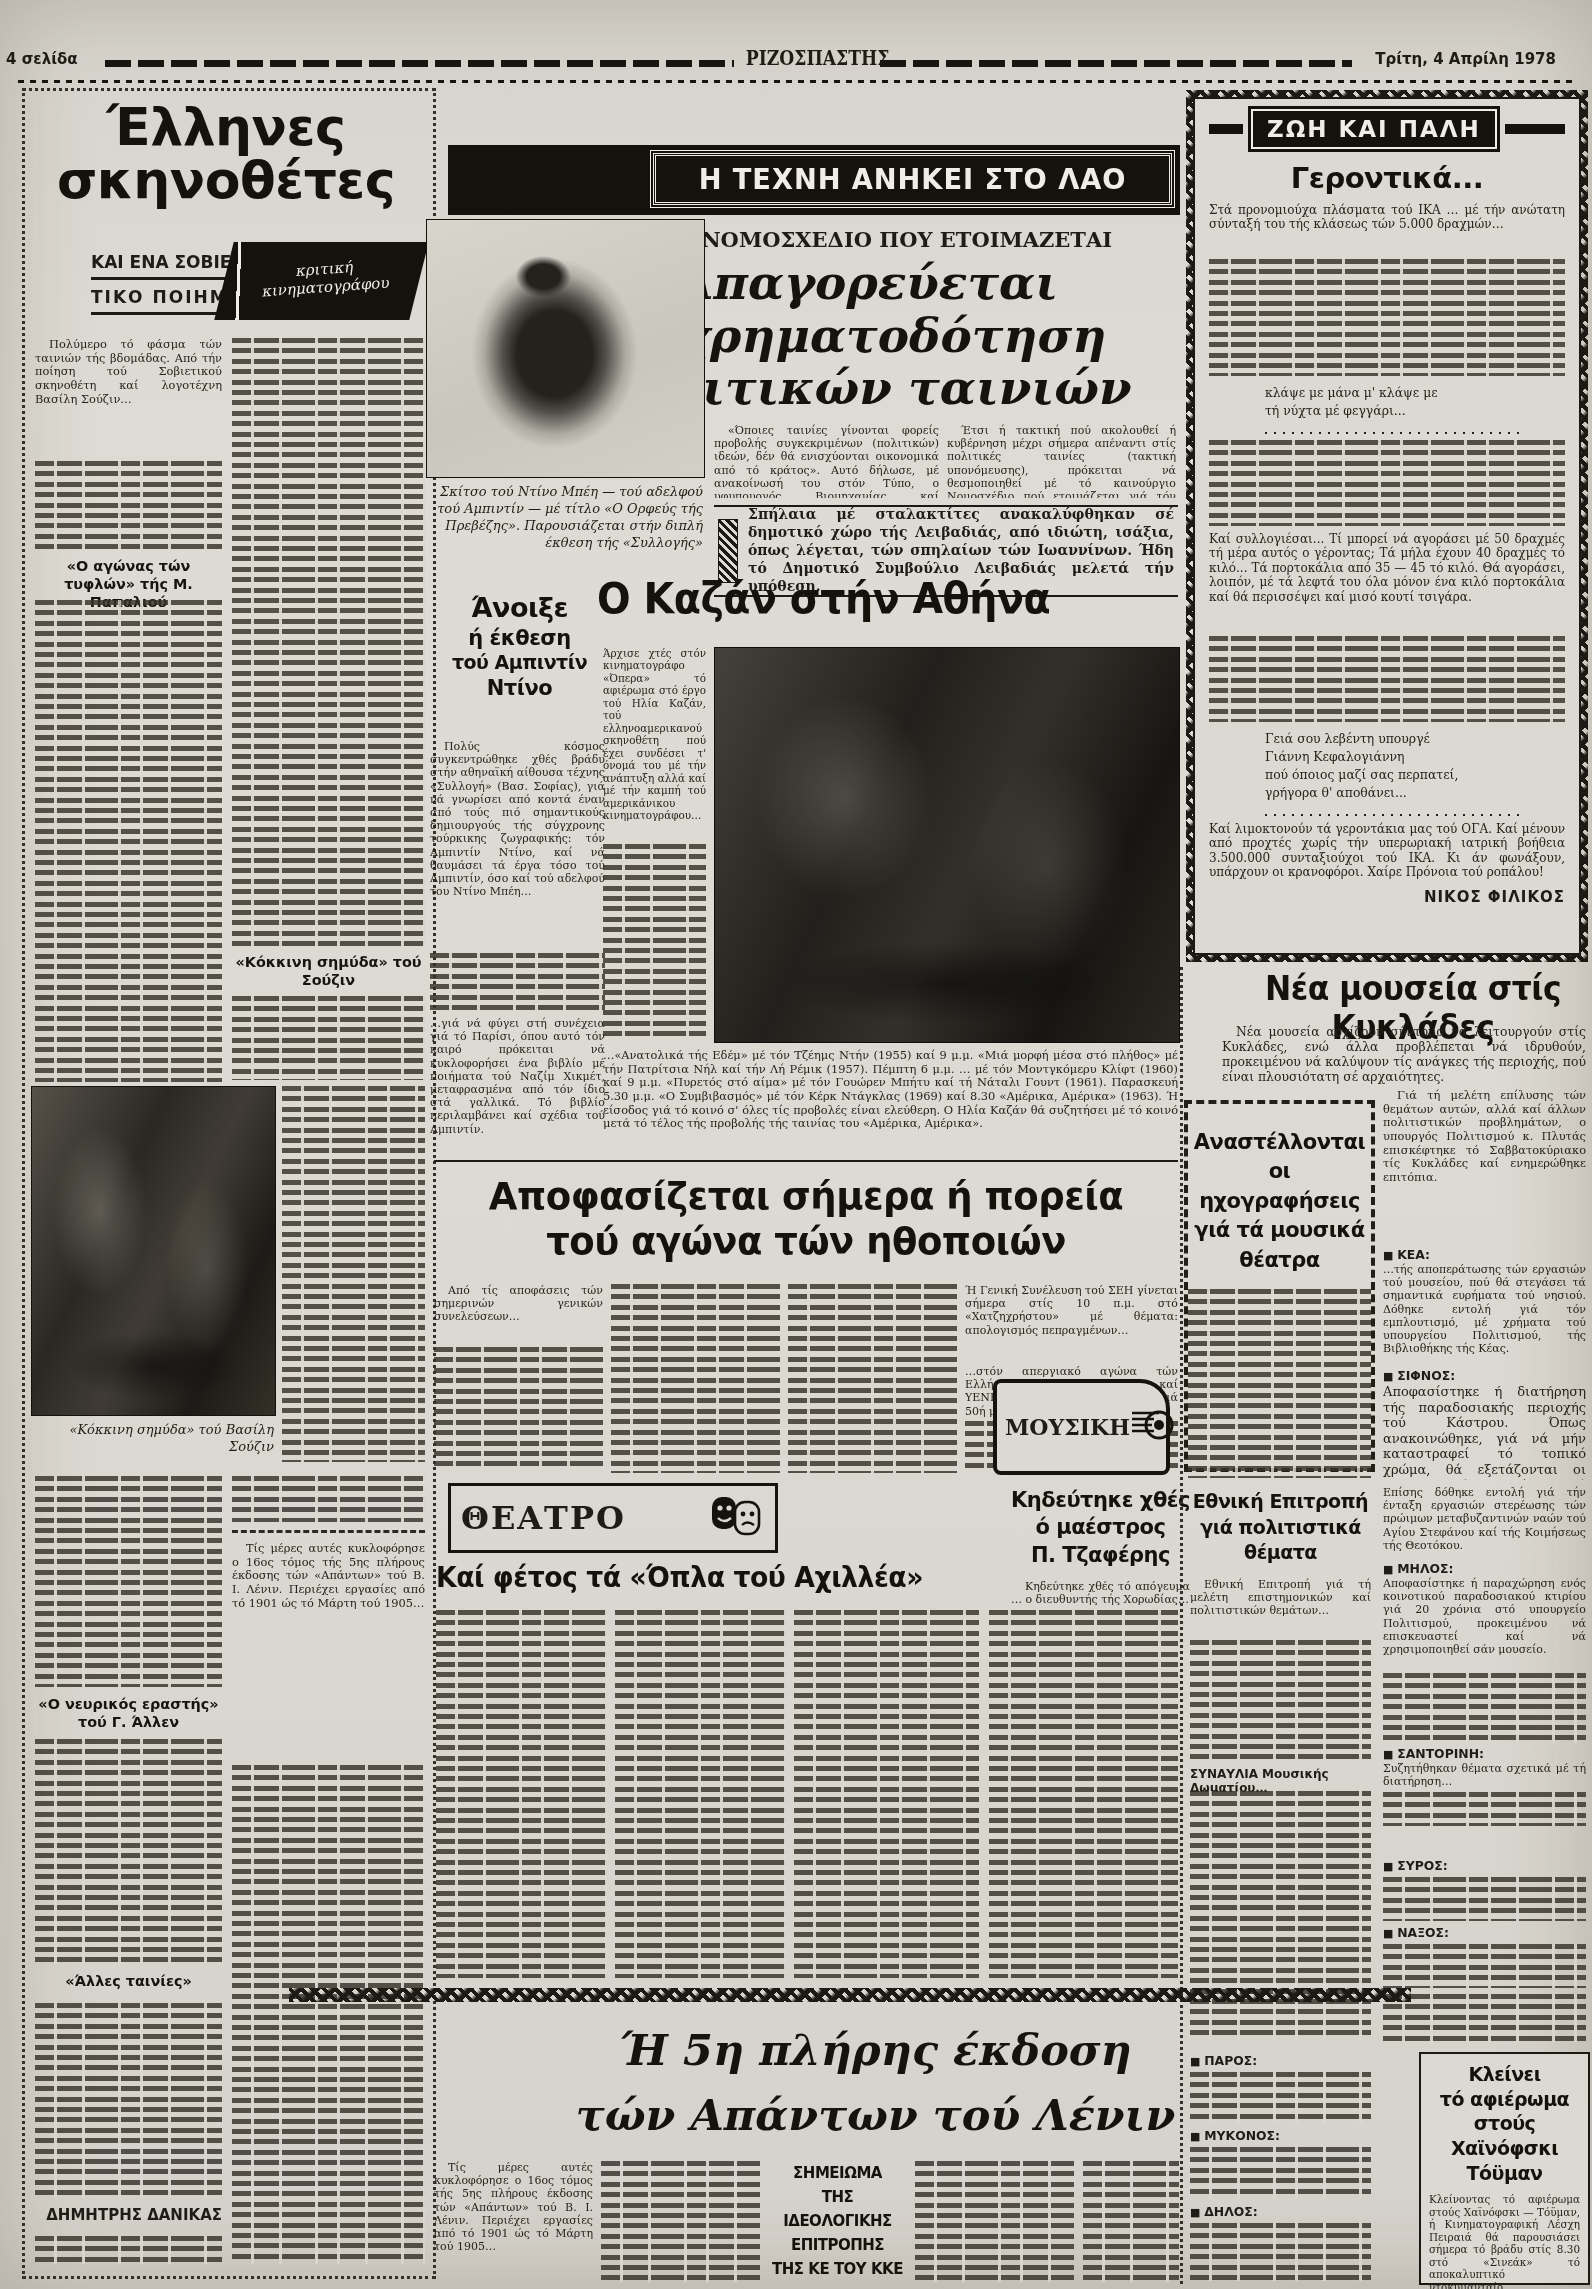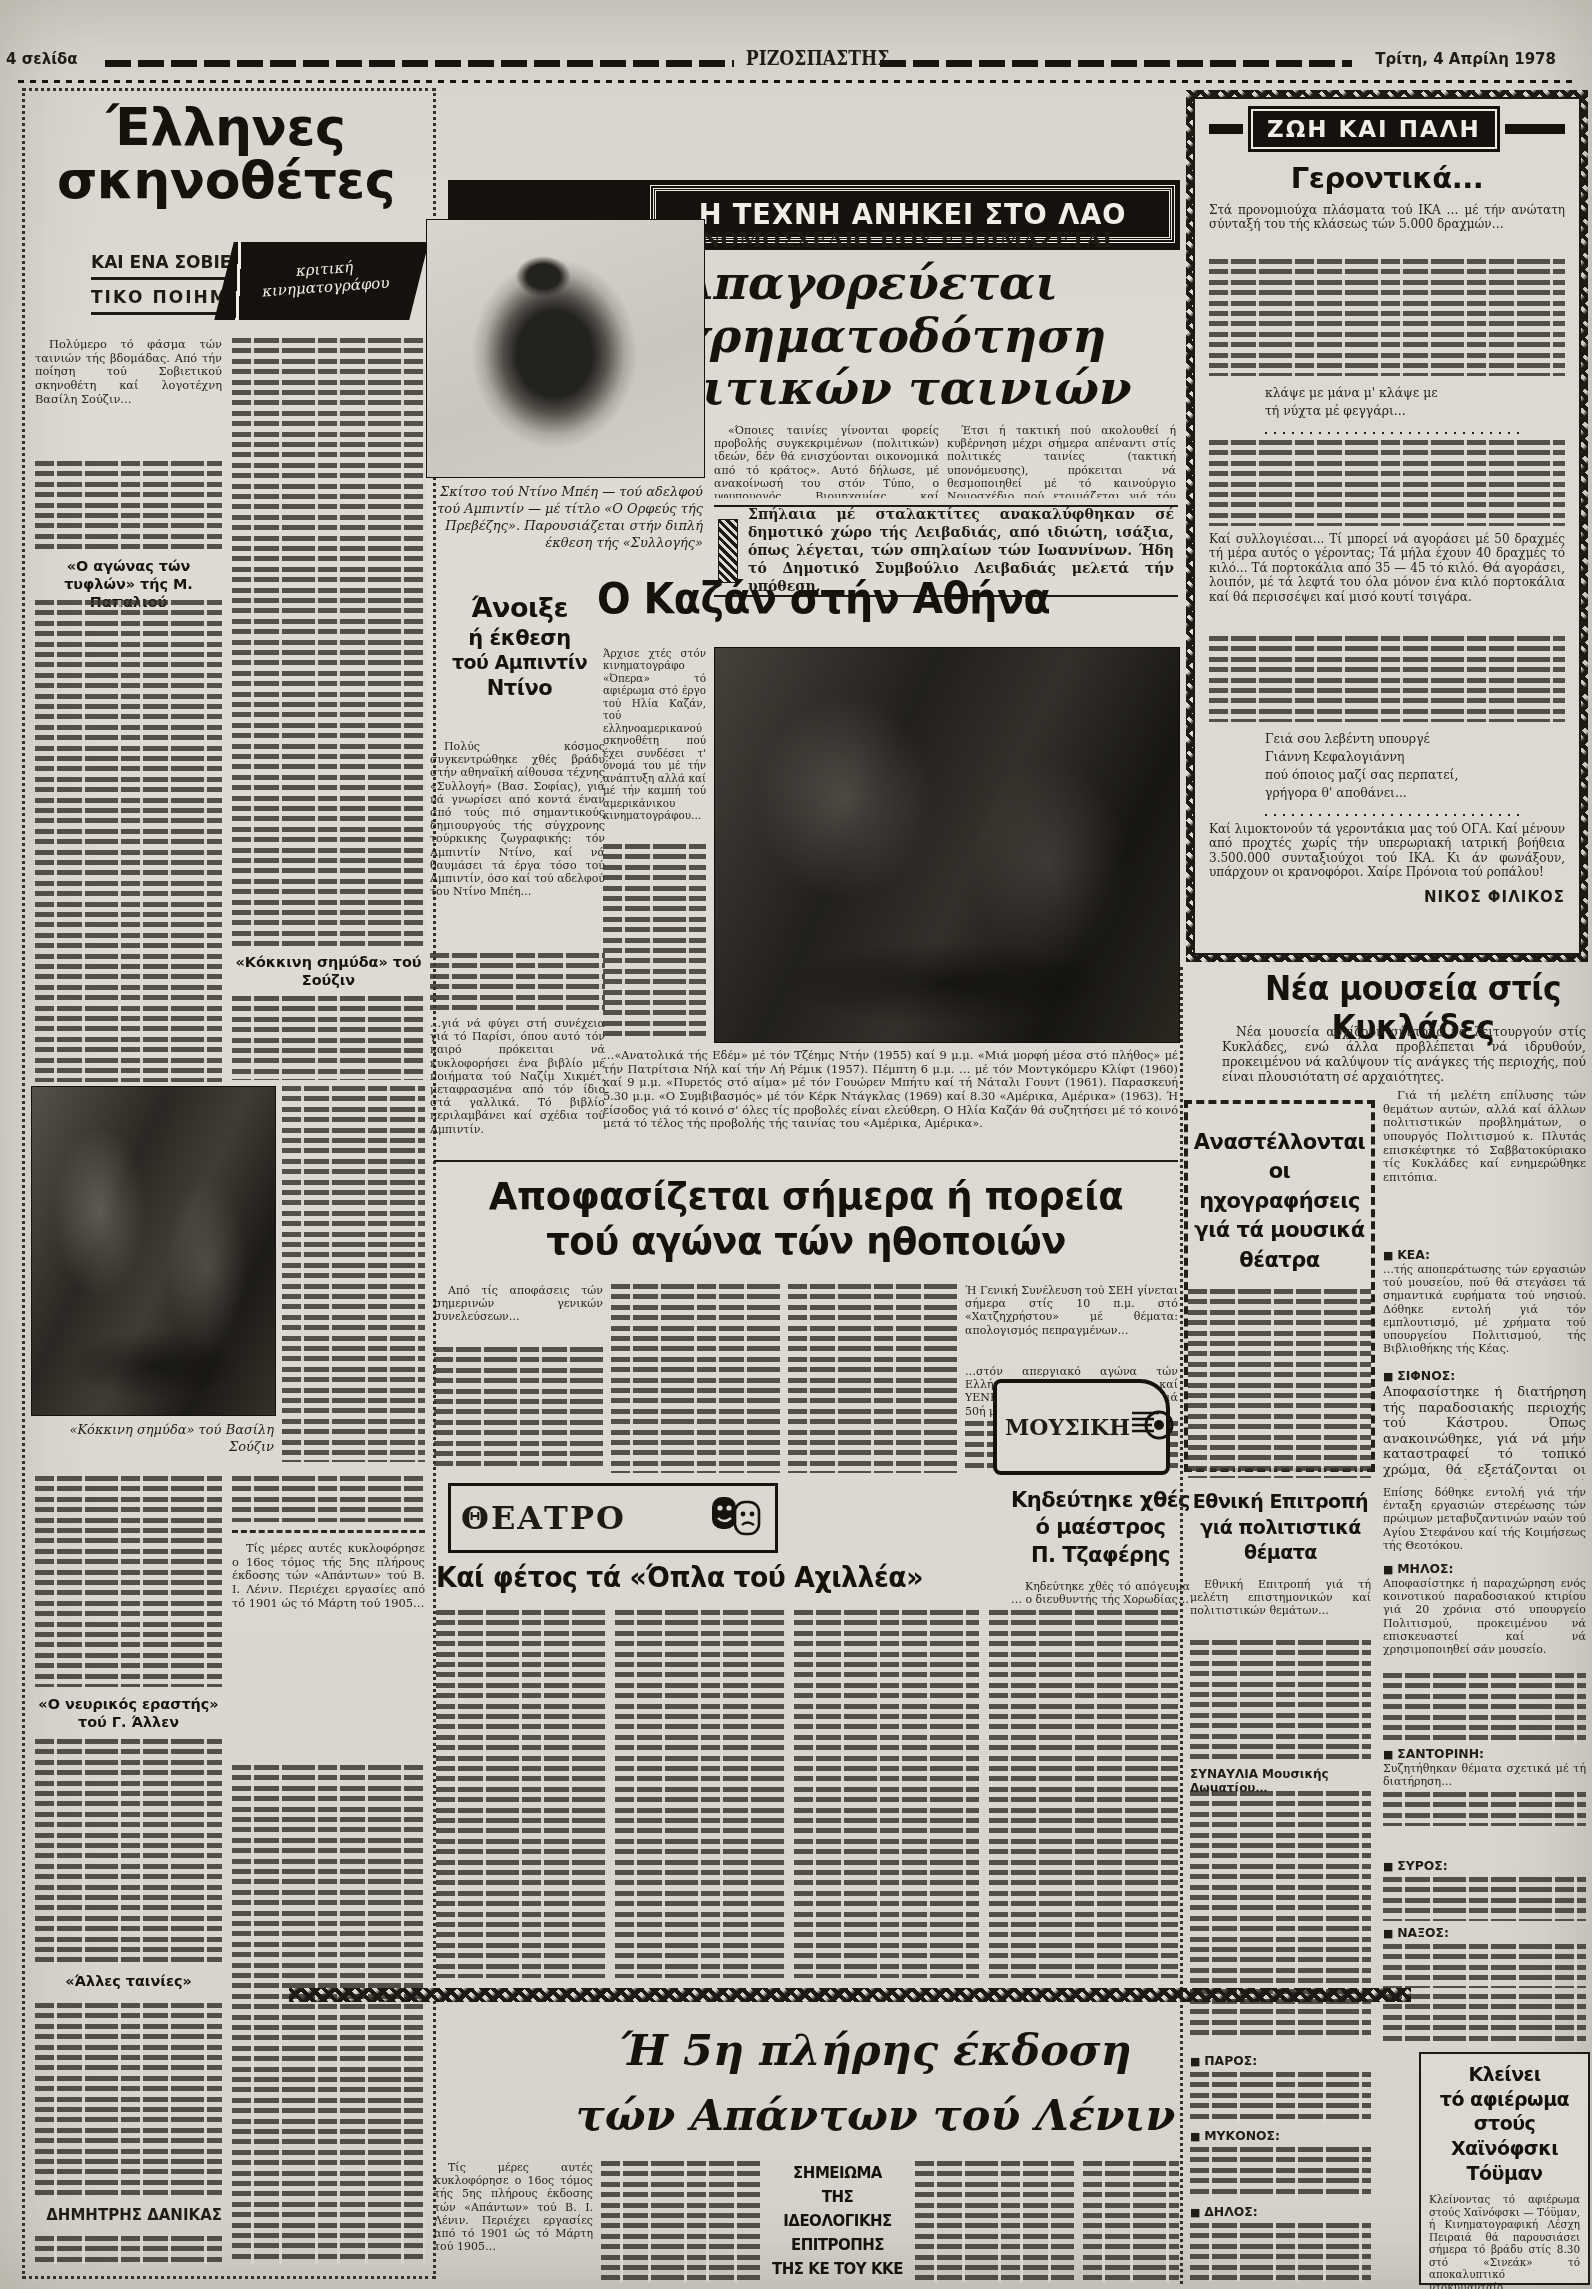--- a/index.html
+++ b/index.html
@@ -103,21 +103,21 @@
     <div class="abs greek" style="left:207px;top:247px;width:193px;height:609px;"></div>
     <div class="abs subhead" style="left:207px;top:862px;width:193px;">«Κόκκινη σημύδα» τού Σούζιν</div>
     <div class="abs greek" style="left:207px;top:905px;width:193px;height:84px;"></div>
     <div class="abs greek" style="left:257px;top:995px;width:143px;height:376px;"></div>
     <div class="abs greek" style="left:207px;top:1385px;width:193px;height:46px;"></div>
     <div class="abs" style="left:207px;top:1439px;width:193px;border-top:3px dashed #2c2822;"></div>
     <div class="abs small ind" style="left:207px;top:1451px;width:193px;height:213px;">Τίς μέρες αυτές κυκλοφόρησε ο 16ος τόμος τής 5ης πλήρους έκδοσης τών «Απάντων» τού Β. Ι. Λένιν. Περιέχει εργασίες από τό 1901 ώς τό Μάρτη τού 1905…</div>
     <div class="abs greek" style="left:207px;top:1674px;width:193px;height:499px;"></div>
   </div>
 
-  <div class="abs barlabel" style="left:448px;top:145px;width:732px;height:70px;margin-top:35px;">
+  <div class="abs barlabel" style="left:448px;top:145px;width:732px;height:70px;">
     <div style="position:absolute;right:8px;top:8px;width:513px;height:46px;border:3px double #efede6;
                 outline:1px solid #efede6;outline-offset:2px;display:flex;align-items:center;justify-content:center;">
       <span style="font-weight:bold;font-size:29px;letter-spacing:1px;transform:scaleX(.94);">Η ΤΕΧΝΗ ΑΝΗΚΕΙ ΣΤΟ ΛΑΟ</span>
     </div>
   </div>
 
   <div class="abs center" style="left:589px;top:227px;width:589px;font-family:'DejaVu Serif',serif;font-weight:bold;font-size:21px;">ΜΕ ΝΟΜΟΣΧΕΔΙΟ ΠΟΥ ΕΤΟΙΜΑΖΕΤΑΙ</div>
   <div class="abs serifit center" style="left:557px;top:257px;width:621px;font-size:47px;line-height:1.12;">
     <div>Απαγορεύεται</div>
     <div>ή χρηματοδότηση</div>

